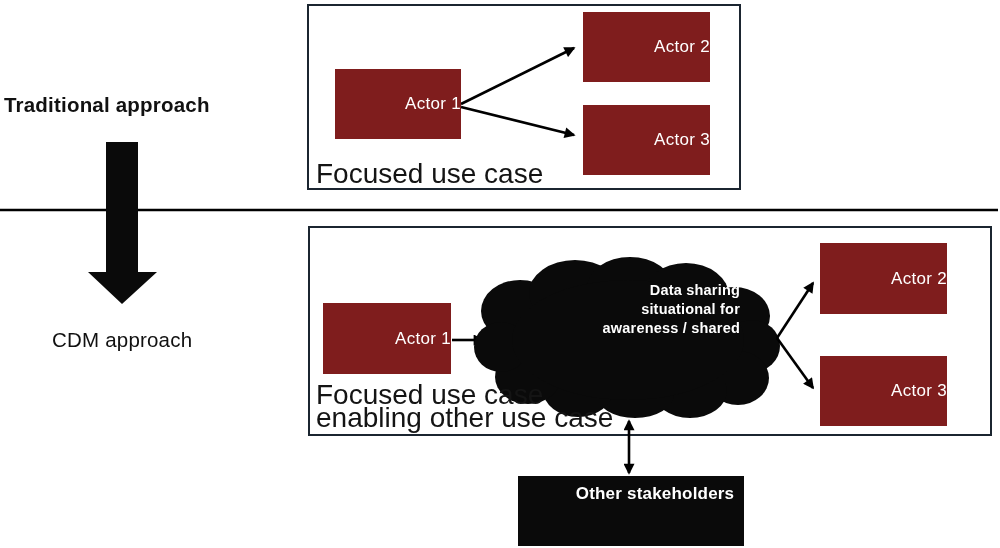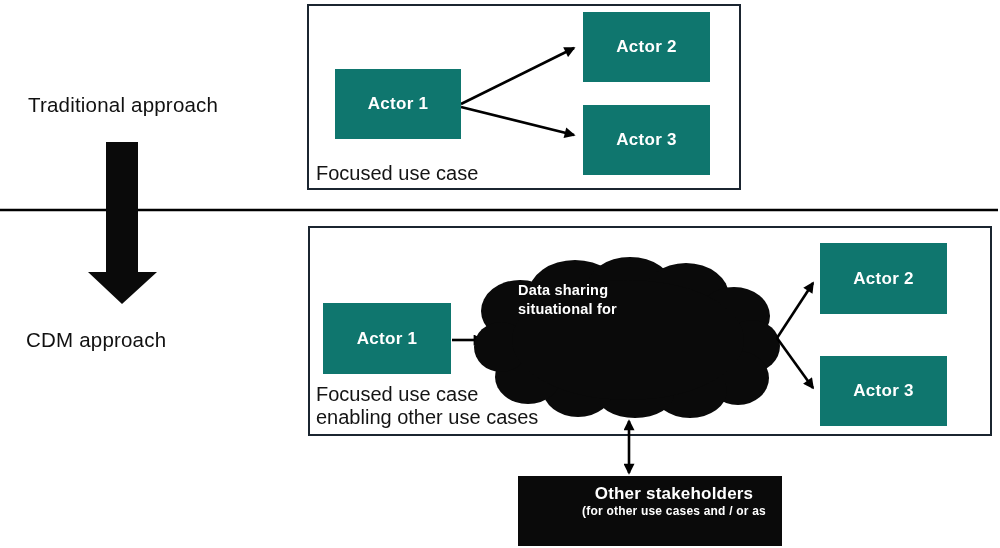--- a/index.html
+++ b/index.html
@@ -27,56 +27,56 @@
   }
   .frame {
     position: absolute;
     border: 2px solid #1b2530;
     background: transparent;
     box-sizing: border-box;
     z-index: 0;
   }
   .actor-box {
     position: absolute;
-    background: #0f766e;
+    background: #7f1d1d;
     color: #ffffff;
-    font-weight: bold;
+    font-weight: normal;
     font-size: 17px;
     display: flex;
     align-items: center;
-    justify-content: center;
+    justify-content: flex-end;
     z-index: 2;
     letter-spacing: 0.3px;
   }
   .caption {
     position: absolute;
-    font-size: 20px;
+    font-size: 28px;
     color: #141414;
     z-index: 2;
     white-space: nowrap;
     line-height: 23px;
   }
   .cloud-text {
     position: absolute;
     left: 518px;
     top: 281px;
     width: 222px;
-    text-align: left;
+    text-align: right;
     color: #ffffff;
     font-weight: bold;
     font-size: 14.5px;
     line-height: 19px;
     z-index: 3;
     letter-spacing: 0.2px;
   }
   .stakeholders-box {
     position: absolute;
     left: 518px;
     top: 476px;
-    width: 264px;
+    width: 226px;
     height: 70px;
     background: #0a0a0a;
     color: #ffffff;
     text-align: center;
     z-index: 2;
     box-sizing: border-box;
     padding-top: 8px;
     padding-left: 48px;
   }
   .stakeholders-title {
@@ -128,62 +128,62 @@
       <ellipse cx="501" cy="347" rx="27" ry="25"></ellipse>
       <ellipse cx="628" cy="340" rx="116" ry="60"></ellipse>
     </g>
 
     <line x1="777" y1="338" x2="813" y2="283" stroke="#000000" stroke-width="2.6" marker-end="url(#ah)"></line>
     <line x1="777" y1="338" x2="813" y2="388" stroke="#000000" stroke-width="2.6" marker-end="url(#ah)"></line>
 
     <line x1="629" y1="421" x2="629" y2="473" stroke="#000000" stroke-width="2.6" marker-start="url(#ah)" marker-end="url(#ah)"></line>
   </svg>
 
-  <div class="section-label" style="left:28px; top:93px;">Traditional approach</div>
+  <div class="section-label" style="left:4px; top:93px;font-weight:bold;">Traditional approach</div>
 
   <div class="frame" style="left:307px; top:4px; width:434px; height:186px;"></div>
 
   <div class="actor-box" style="left:335px; top:69px; width:126px; height:70px;">
     <span>Actor 1</span>
   </div>
 
   <div class="actor-box" style="left:583px; top:12px; width:127px; height:70px;">
     <span>Actor 2</span>
   </div>
 
   <div class="actor-box" style="left:583px; top:105px; width:127px; height:70px;">
     <span>Actor 3</span>
   </div>
 
   <div class="caption" style="left:316px; top:162px;">Focused use case</div>
 
-  <div class="section-label" style="left:26px; top:328px;">CDM approach</div>
+  <div class="section-label" style="left:52px; top:328px;">CDM approach</div>
 
   <div class="frame" style="left:308px; top:226px; width:684px; height:210px;"></div>
 
   <div class="actor-box" style="left:323px; top:303px; width:128px; height:71px;">
     <span>Actor 1</span>
   </div>
 
   <div class="actor-box" style="left:820px; top:243px; width:127px; height:71px;">
     <span>Actor 2</span>
   </div>
 
   <div class="actor-box" style="left:820px; top:356px; width:127px; height:70px;">
     <span>Actor 3</span>
   </div>
 
   <div class="cloud-text">
     <div>Data sharing</div>
     <div>situational for</div>
+    <div>awareness / shared</div>
   </div>
 
   <div class="caption" style="left:316px; top:383px;">
     <div>Focused use case</div>
-    <div>enabling other use cases</div>
+    <div>enabling other use case</div>
   </div>
 
   <div class="stakeholders-box">
     <div class="stakeholders-title">Other stakeholders</div>
-    <div class="stakeholders-sub">(for other use cases and / or as</div>
   </div>
 
 </div>
 
 </body></html>

